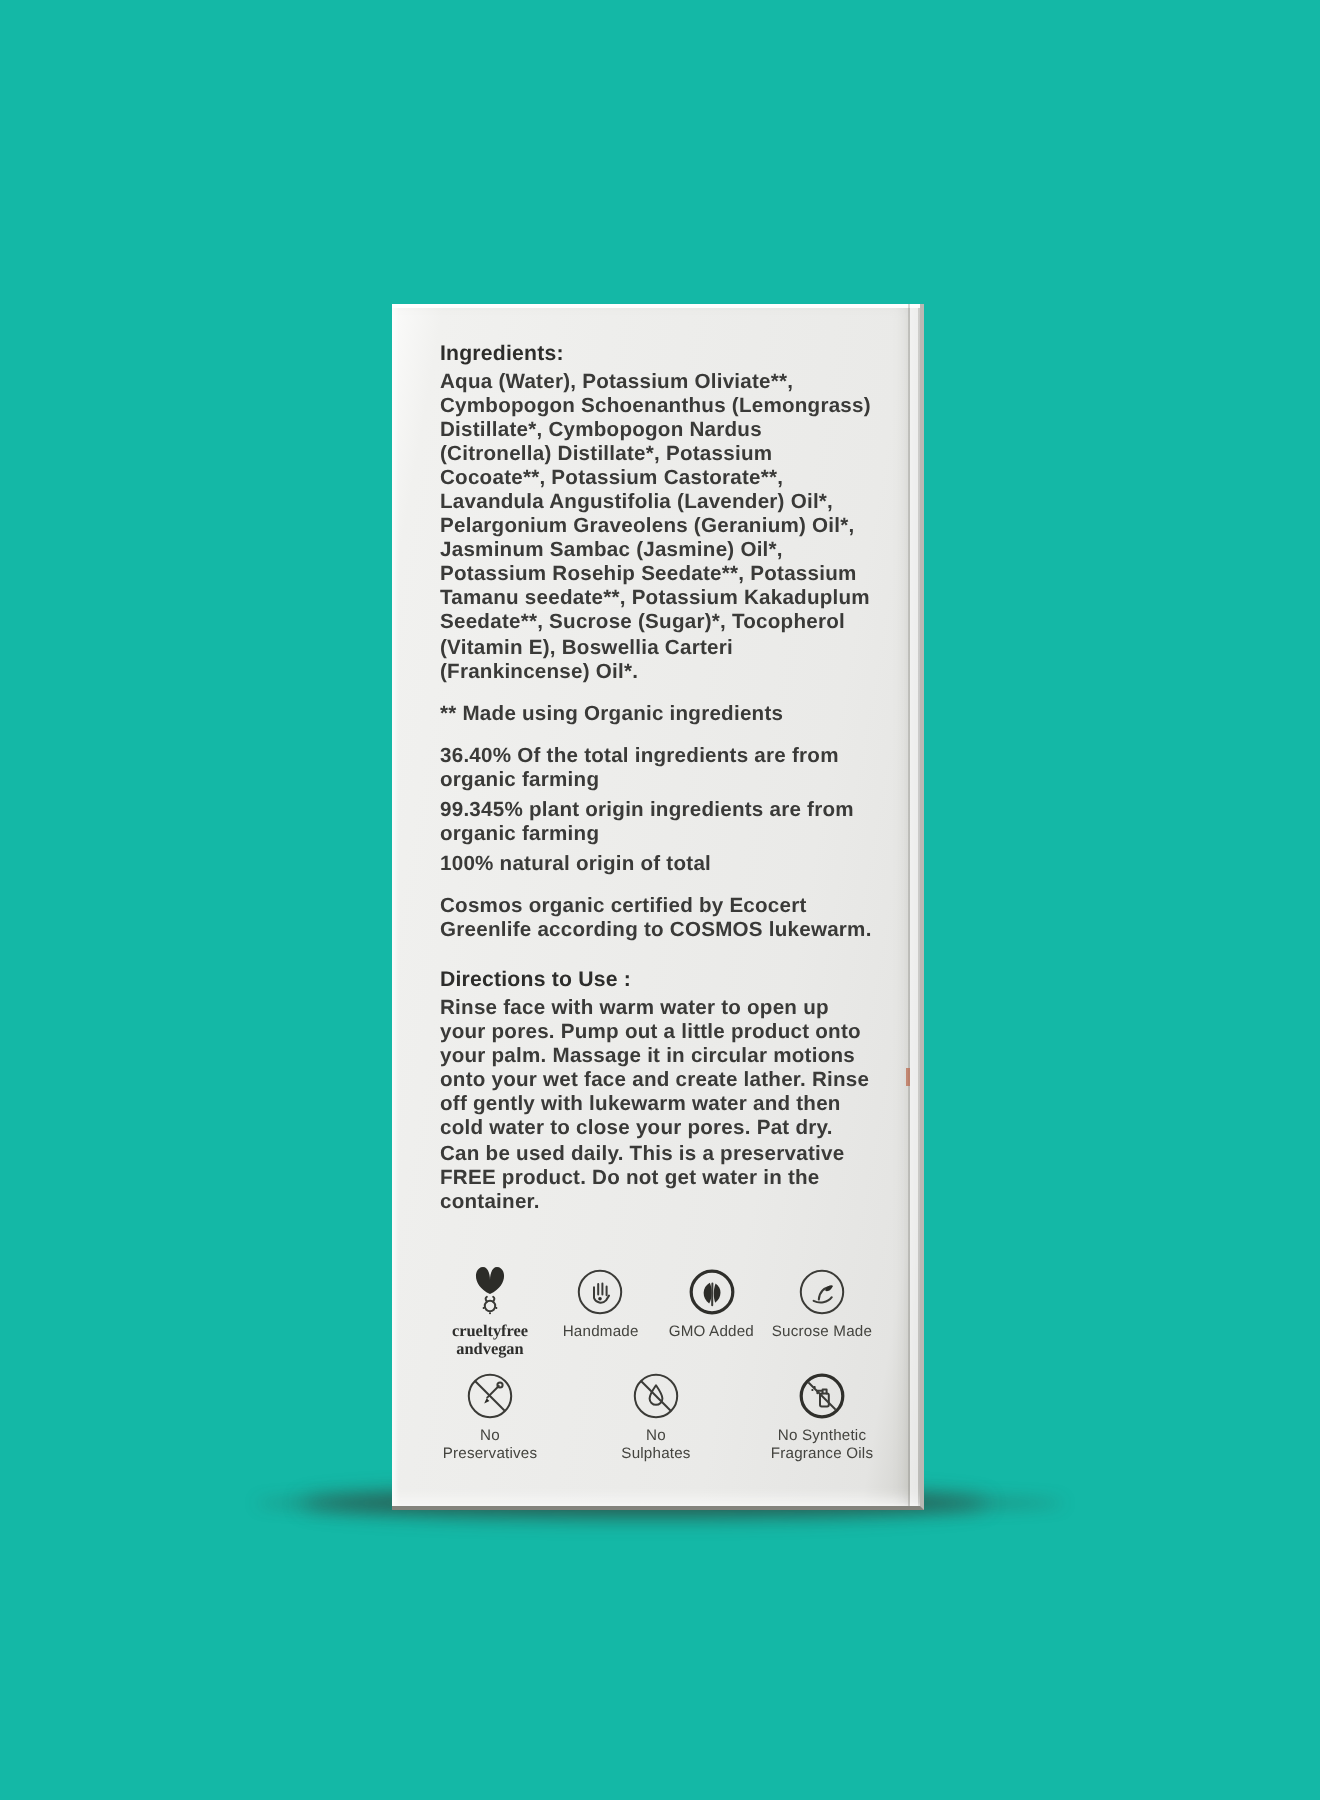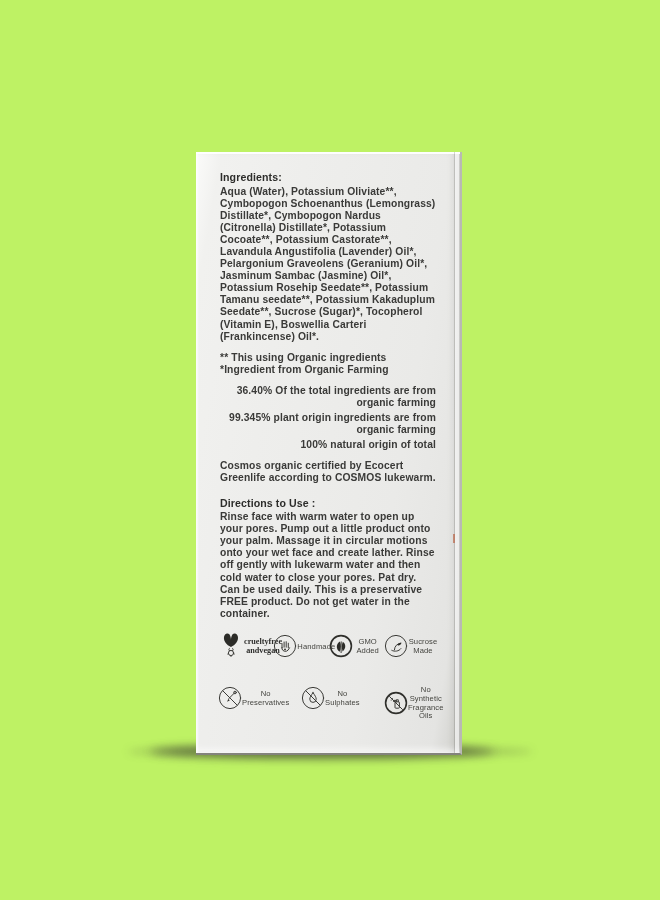--- a/index.html
+++ b/index.html
@@ -3,21 +3,21 @@
 <meta charset="utf-8">
 <style>
   html,body{margin:0;padding:0;}
   body{
     width:660px;height:900px;
     font-family:"Liberation Sans","DejaVu Sans",sans-serif;
     -webkit-font-smoothing:antialiased;
   }
   .stage{
     position:relative;width:660px;height:900px;
-    background:#bef264;overflow:hidden;
+    background:#14b8a6;overflow:hidden;
   }
   
   .shadow-wings{
     position:absolute;left:128px;top:747px;width:404px;height:9px;
     border-radius:50%;background:rgba(55,55,48,0.30);filter:blur(4px);
   }
   .shadow-main{
     position:absolute;left:150px;top:744px;width:344px;height:15px;
     border-radius:50%;background:rgba(50,50,44,0.55);filter:blur(5px);
   }
@@ -50,32 +50,32 @@
     position:absolute;left:24px;right:24px;top:0;height:480px;
     padding-top:19px;overflow:hidden;
     color:#3a3a38;font-size:10.3px;line-height:12.1px;letter-spacing:0.12px;
   }
   .panel-content p{margin:0;font-weight:bold;}
   .section{margin-bottom:9px;}
   h3.label-heading{
     margin:0 0 2px 0;font-size:10.6px;line-height:12.5px;
     font-weight:bold;color:#2d2d2b;letter-spacing:0.1px;
   }
-  .stats p{margin:0 0 3px 0;text-align:right;}
+  .stats p{margin:0 0 3px 0;}
   .cert{margin-bottom:12px;}
   .directions-section{margin-top:12px;}
   
   .badge-row{
     position:absolute;left:22px;right:22px;
     display:flex;justify-content:space-between;align-items:flex-start;
   }
   .badge-row.row1{top:480px;}
   .badge-row.row2{top:532px;}
   .badge{
-    width:54px;display:flex;flex-direction:row;align-items:center;
+    width:54px;display:flex;flex-direction:column;align-items:center;
   }
   .badge-icon{
     height:28px;display:flex;align-items:center;justify-content:center;
   }
   .badge-label{
     margin-top:2px;text-align:center;white-space:pre-line;
     font-size:7.6px;line-height:8.8px;letter-spacing:0.1px;color:#44443f;
   }
   .badge-label.logo-text{
     font-family:"Liberation Serif","DejaVu Serif",serif;
@@ -99,22 +99,21 @@
     <div class="fold-mark"></div>
 
     <div class="panel-content">
       <div class="section">
         <h3 class="label-heading">Ingredients:</h3>
         <p>Aqua (Water), Potassium Oliviate**, Cymbopogon Schoenanthus (Lemongrass) Distillate*, Cymbopogon Nardus (Citronella) Distillate*, Potassium Cocoate**, Potassium Castorate**, Lavandula Angustifolia (Lavender) Oil*, Pelargonium Graveolens (Geranium) Oil*, Jasminum Sambac (Jasmine) Oil*, Potassium Rosehip Seedate**, Potassium Tamanu seedate**, Potassium Kakaduplum Seedate**, Sucrose (Sugar)*, Tocopherol (Vitamin E), Boswellia Carteri (Frankincense) Oil*.</p>
       </div>
 
 
       <div class="section">
-        <p>** This using Organic ingredients</p>
-        <p>*Ingredient from Organic Farming</p>
+        <p>** Made using Organic ingredients</p>
       </div>
 
       <div class="section stats">
         <p>36.40% Of the total ingredients are from organic farming</p>
         <p>99.345% plant origin ingredients are from organic farming</p>
         <p>100% natural origin of total</p>
       </div>
 
       <div class="section cert">
         <p>Cosmos organic certified by Ecocert Greenlife according to COSMOS lukewarm.</p>

